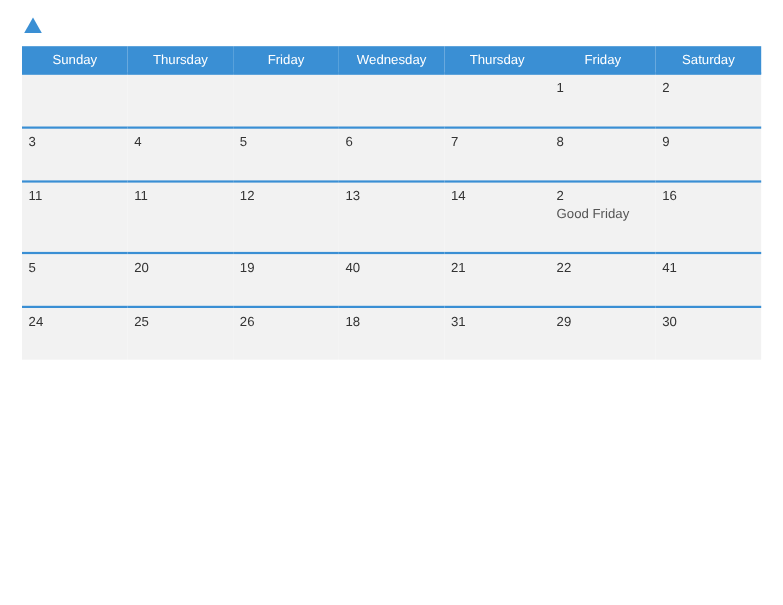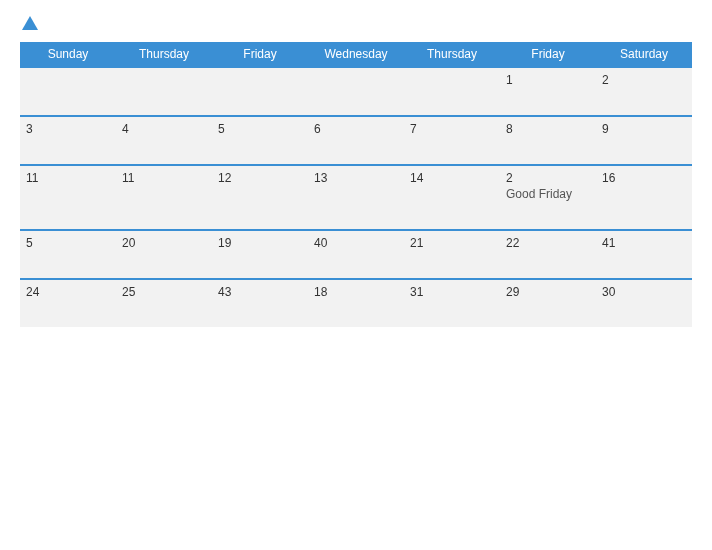--- a/index.html
+++ b/index.html
@@ -227,21 +227,21 @@
           </td>
         </tr>
         <tr>
           <td>
             <span class="day-number">24</span>
           </td>
           <td>
             <span class="day-number">25</span>
           </td>
           <td>
-            <span class="day-number">43</span>
+            <span class="day-number">26</span>
           </td>
           <td>
             <span class="day-number">18</span>
           </td>
           <td>
             <span class="day-number">31</span>
           </td>
           <td>
             <span class="day-number">29</span>
           </td>

